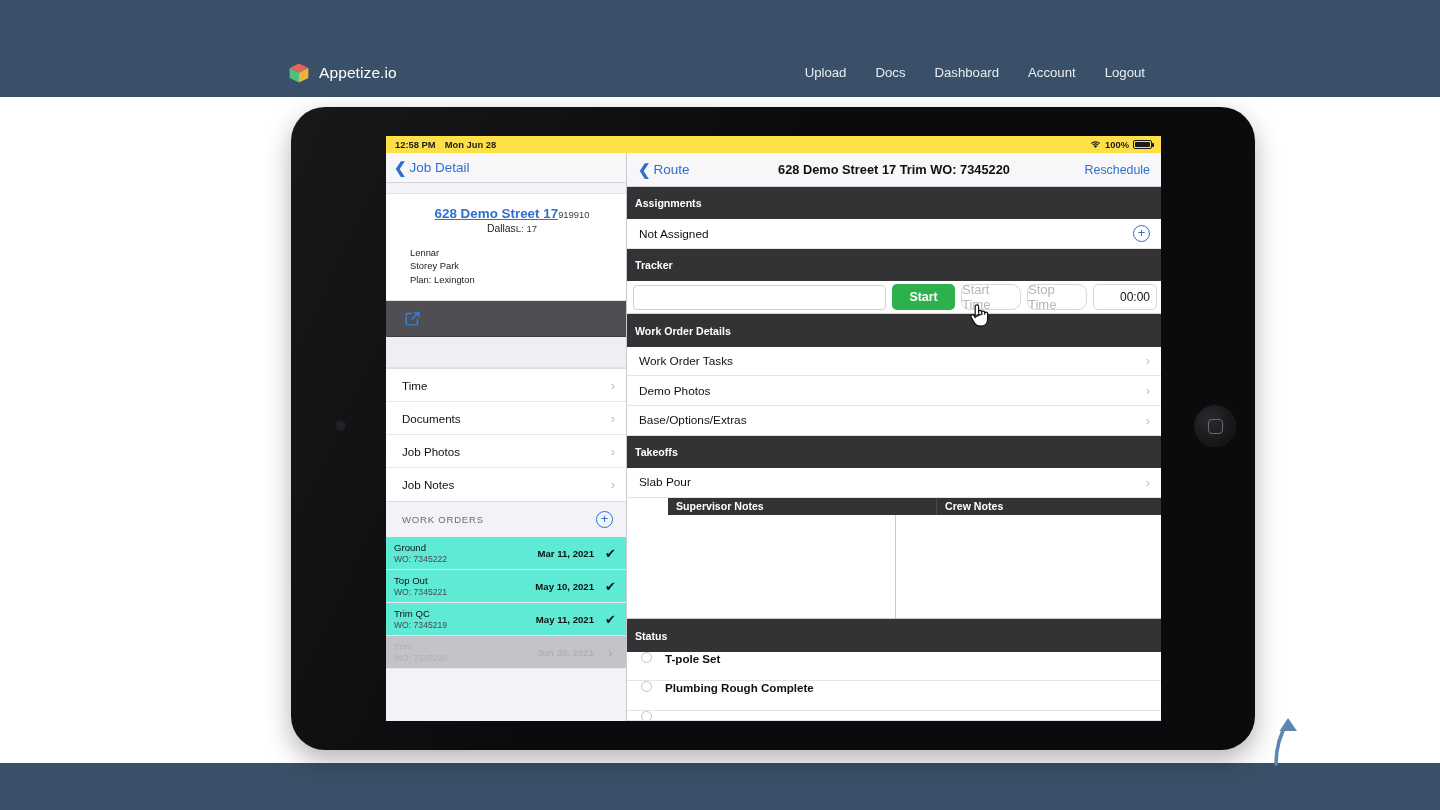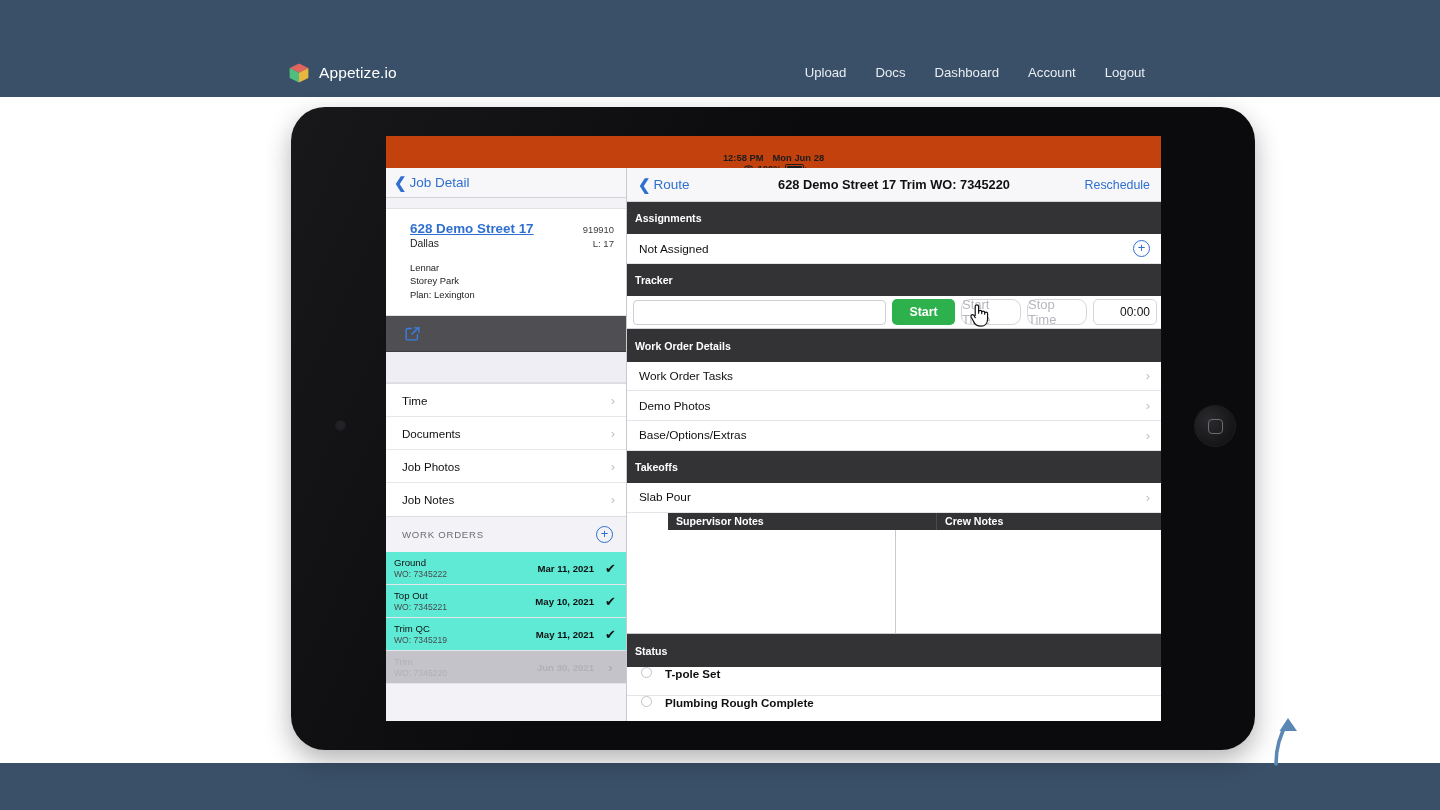--- a/index.html
+++ b/index.html
@@ -73,24 +73,24 @@
   }
   .screen {
     position: absolute; left: 386px; top: 136px;
     width: 775px; height: 585px;
     background: #ffffff;
     overflow: hidden;
   }
 
   
   .statusbar {
-    height: 17px; background: #c2410c;
+    height: 17px; background: #fde047;
     display: flex; align-items: center; justify-content: space-between;
-    padding: 16px 9px;
-    font-size: 9.4px; color: #1c1c1e; font-weight: bold; flex-direction: column;
+    padding: 0 9px;
+    font-size: 9.4px; color: #1c1c1e; font-weight: bold;
   }
   .sb-left { display: flex; gap: 9px; }
   .sb-right { display: flex; align-items: center; gap: 4px; }
   .wifi-glyph { font-size: 9px; }
   .battery {
     width: 19px; height: 9px; border: 1px solid #1c1c1e; border-radius: 2px;
     position: relative; display: inline-block;
   }
   .battery::after {
     content: ""; position: absolute; right: -3px; top: 2.4px;
@@ -118,21 +118,21 @@
   .chev-back { font-size: 15px; line-height: 1; font-weight: bold; }
 
   
   .left-scroll { flex: 1; overflow: hidden; }
   .job-card {
     margin: 10px 0 0 0; background: #ffffff;
     border-top: 1px solid #e2e2e6; border-bottom: 1px solid #e2e2e6;
     padding: 12px 12px 14px 24px;
     min-height: 97px;
   }
-  .job-row { display: flex; justify-content: space-between; align-items: baseline; }
+  .job-row { display: flex; justify-content: center; align-items: baseline; }
   .job-title {
     font-size: 13.4px; color: #2f6fd0; font-weight: bold;
     text-decoration: underline;
   }
   .job-id { font-size: 9.4px; color: #3c3c40; }
   .job-city { font-size: 10.4px; color: #1c1c1e; margin-top: 2px; }
   .job-lot { font-size: 9.6px; color: #3c3c40; }
   .job-meta { margin-top: 12px; font-size: 9.4px; color: #1c1c1e; line-height: 1.42; }
 
   

